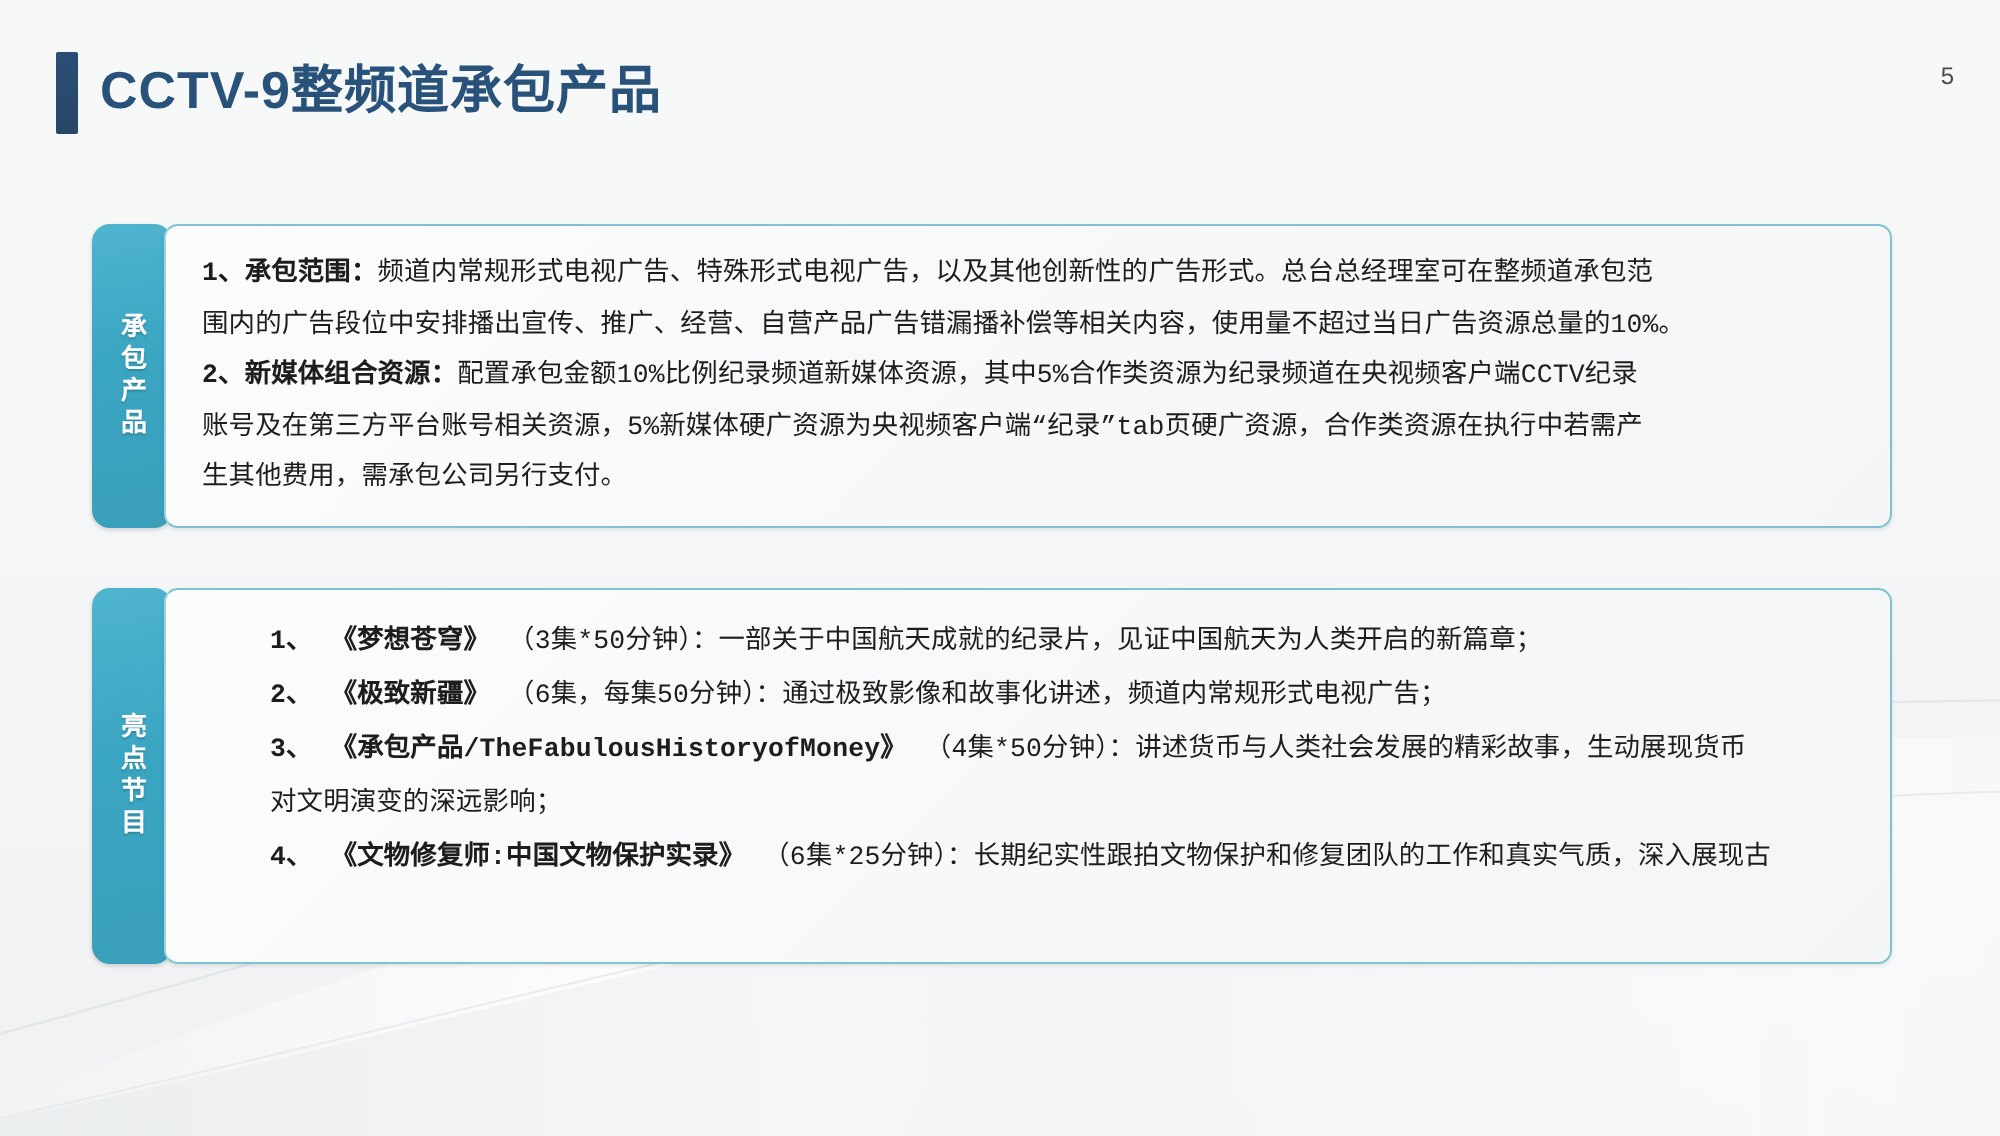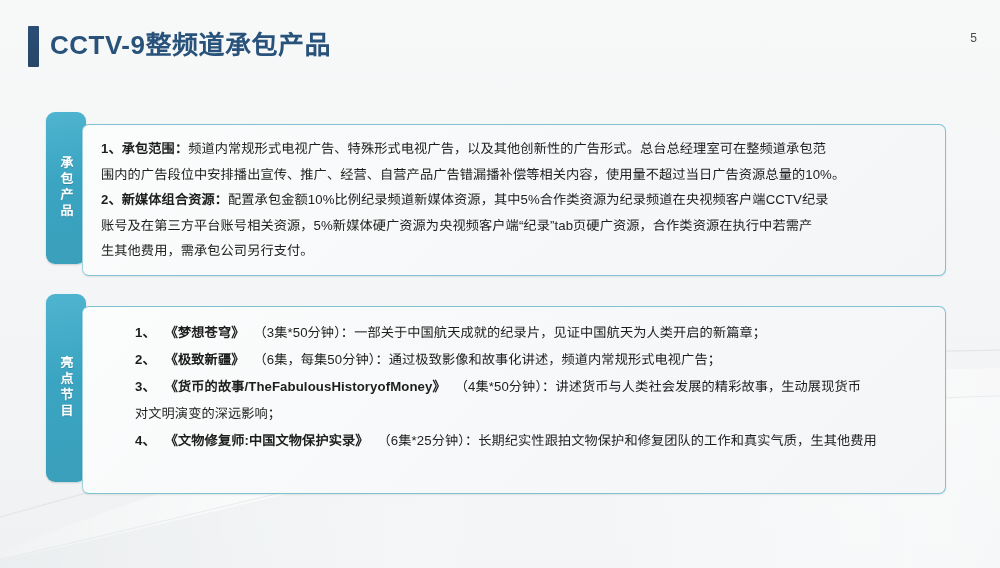--- a/index.html
+++ b/index.html
@@ -105,31 +105,32 @@
     letter-spacing: 3px;
     writing-mode: vertical-rl;
     text-orientation: upright;
     text-shadow: 0 1px 1px rgba(0,0,0,0.18);
     line-height: 1;
   }
 
   .body-box {
     position: absolute;
     left: 36px;
-    top: 12px;
+    top: 0;
     right: 0;
     height: 100%;
     box-sizing: border-box;
     background: linear-gradient(135deg, #fbfcfc 0%, #f7f8f9 50%, #f3f5f6 100%);
     border: 1px solid #7ec2d4;
     border-left: 1px solid #9fd3e0;
     border-radius: 7px;
     box-shadow: 0 1px 2px rgba(0,0,0,0.09);
     z-index: 2;
     overflow: hidden;
+    font-family: Liberation Mono, monospace;
   }
 
   .body-inner {
     padding: 11px 14px 8px 18px;
   }
 
   .line {
     color: #1d1d1d;
     font-size: 13.2px;
     line-height: 25.5px;
@@ -210,27 +211,27 @@
 
         <div class="line">
           <span class="num">1、</span><span class="gap"></span><span class="b">《梦想苍穹》</span><span class="gap"></span><span>（3集*50分钟）：</span><span>一部关于中国航天成就的纪录片，见证中国航天为人类开启的新篇章；</span>
         </div>
 
         <div class="line">
           <span class="num">2、</span><span class="gap"></span><span class="b">《极致新疆》</span><span class="gap"></span><span>（6集，每集50分钟）：</span><span>通过极致影像和故事化讲述，频道内常规形式电视广告；</span>
         </div>
 
         <div class="line">
-          <span class="num">3、</span><span class="gap"></span><span class="b">《货币的故事/TheFabulousHistoryofMoney》</span><span class="gap"></span><span>（4集*50分钟）：</span><span>讲述货币与人类社会发展的精彩故事，生动展现货币</span>
+          <span class="num">3、</span><span class="gap"></span><span class="b">《承包产品/TheFabulousHistoryofMoney》</span><span class="gap"></span><span>（4集*50分钟）：</span><span>讲述货币与人类社会发展的精彩故事，生动展现货币</span>
         </div>
         <div class="line">
           <span>对文明演变的深远影响；</span>
         </div>
 
         <div class="line">
-          <span class="num">4、</span><span class="gap"></span><span class="b">《文物修复师:中国文物保护实录》</span><span class="gap"></span><span>（6集*25分钟）：</span><span>长期纪实性跟拍文物保护和修复团队的工作和真实气质，生其他费用</span>
+          <span class="num">4、</span><span class="gap"></span><span class="b">《文物修复师:中国文物保护实录》</span><span class="gap"></span><span>（6集*25分钟）：</span><span>长期纪实性跟拍文物保护和修复团队的工作和真实气质，深入展现古</span>
         </div>
 
       </div>
     </div>
   </div>
 
 </div>
 
 </body></html>

